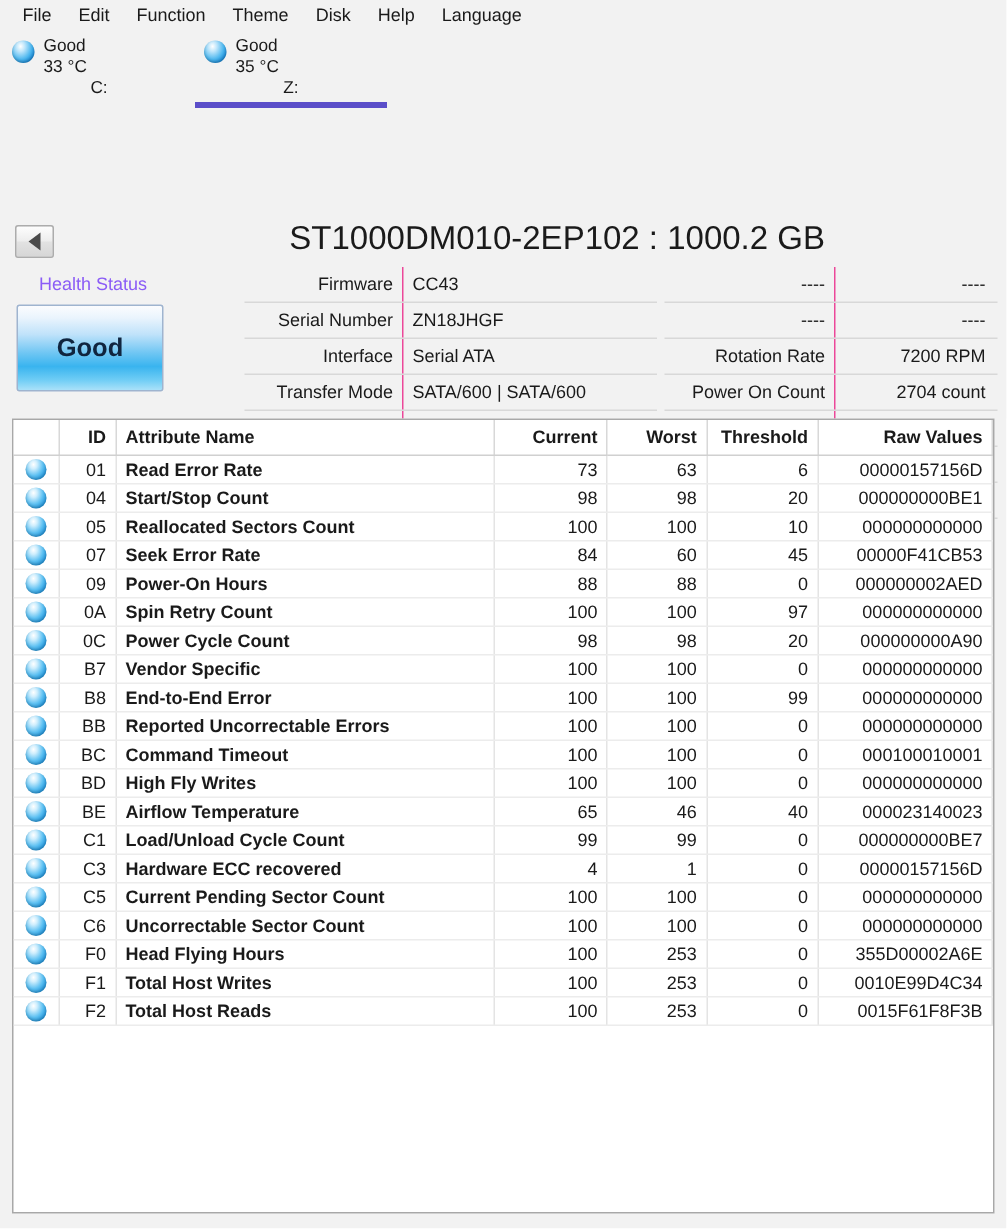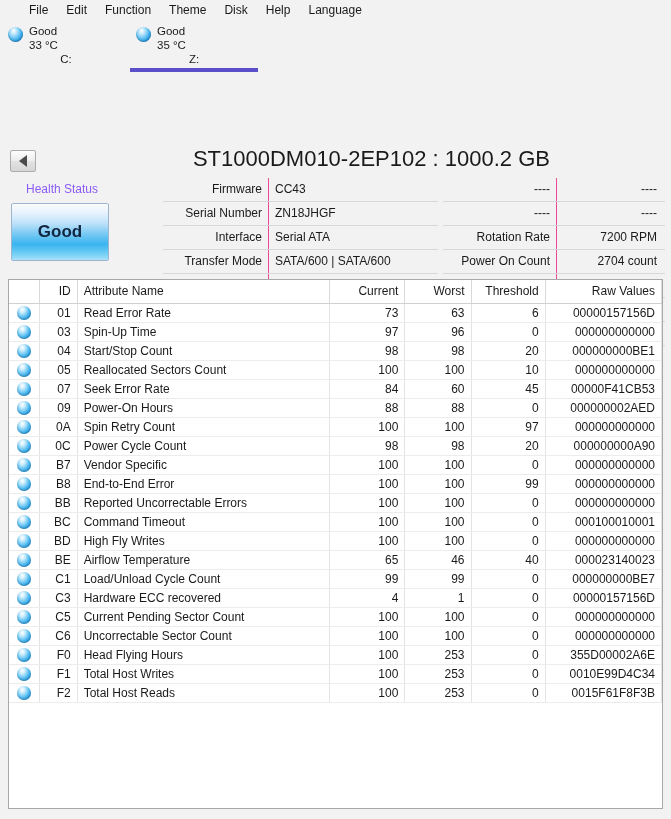--- a/index.html
+++ b/index.html
@@ -17,21 +17,21 @@
     display: flex;
     flex-direction: column;
   }
 
   
   .menubar {
     height: 20px;
     background: #f2f2f2;
     display: flex;
     align-items: center;
-    padding-left: 20px;
+    padding-left: 6px;
     flex: 0 0 auto;
   }
   .menu-item {
     font-size: 12px;
     color: #1a1a1a;
     padding: 0 9px;
     line-height: 20px;
     white-space: nowrap;
     cursor: default;
   }
@@ -218,21 +218,21 @@
     position: relative;
   }
   table.attrs {
     width: 100%;
     border-collapse: collapse;
     table-layout: fixed;
     font-size: 12px;
     color: #1a1a1a;
   }
   table.attrs th {
-    font-weight: normal;
+    font-weight: bold;
     height: 23px;
     border-bottom: 1px solid #d0d0d0;
     border-right: 1px solid #d8d8d8;
     background: #ffffff;
     padding: 0 6px;
     vertical-align: middle;
   }
   table.attrs td {
     height: 19px;
     border-bottom: 1px solid #ececec;
@@ -247,21 +247,21 @@
   col.c-name  { width: 252px; }
   col.c-cur   { width: 75px; }
   col.c-wor   { width: 66px; }
   col.c-thr   { width: 74px; }
   col.c-raw   { width: 116px; }
 
   th.orb-h, td.orb-c { border-right: 1px solid #e0e0e0; }
   th.num, td.num { text-align: right; }
   th.id-h, td.id-c { text-align: right; padding-right: 9px; }
   th.raw-h, td.raw-c { text-align: right; padding-right: 8px; border-right: none; }
-  th.name-h, td.name-c { text-align: left; padding-left: 9px; }
+  th.name-h, td.name-c { text-align: left; padding-left: 9px; font-weight: bold; }
   td.orb-c { text-align: center; padding: 0; }
 
   .row-orb {
     display: inline-block;
     width: 14px; height: 14px;
     border-radius: 50%;
     vertical-align: middle;
     background:
       radial-gradient(ellipse at 38% 26%, #ffffff 0%, #cfeefd 20%, #5cc0f2 52%, #1b8ed6 80%, #0f66ad 100%);
     box-shadow: inset 0 -1px 2px rgba(0,0,0,.2);
@@ -409,29 +409,20 @@
             <td class="orb-c"><span class="row-orb"></span></td>
             <td class="id-c">01</td>
             <td class="name-c">Read Error Rate</td>
             <td class="num">73</td>
             <td class="num">63</td>
             <td class="num">6</td>
             <td class="raw-c">00000157156D</td>
           </tr>
           <tr>
             <td class="orb-c"><span class="row-orb"></span></td>
-            <td class="id-c">03</td>
-            <td class="name-c">Spin-Up Time</td>
-            <td class="num">97</td>
-            <td class="num">96</td>
-            <td class="num">0</td>
-            <td class="raw-c">000000000000</td>
-          </tr>
-          <tr>
-            <td class="orb-c"><span class="row-orb"></span></td>
             <td class="id-c">04</td>
             <td class="name-c">Start/Stop Count</td>
             <td class="num">98</td>
             <td class="num">98</td>
             <td class="num">20</td>
             <td class="raw-c">000000000BE1</td>
           </tr>
           <tr>
             <td class="orb-c"><span class="row-orb"></span></td>
             <td class="id-c">05</td>

